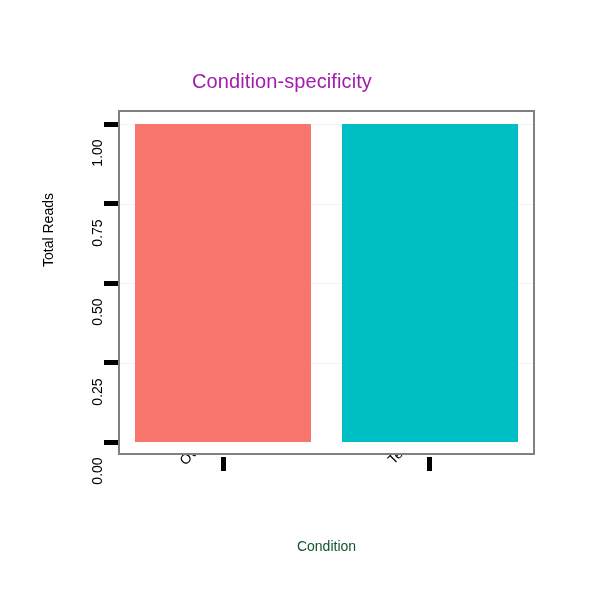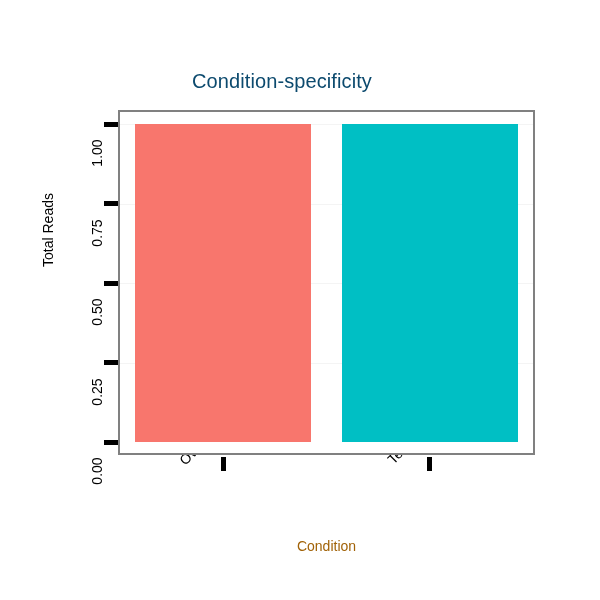--- a/index.html
+++ b/index.html
@@ -21,21 +21,21 @@
   }
 
   
   #chart-title {
     position: absolute;
     left: 0;
     top: 70px;
     width: 564px;
     text-align: center;
     font-size: 20px;
-    color: #0c4a6e;
+    color: #a21caf;
     letter-spacing: 0.1px;
     white-space: nowrap;
   }
 
   
   #plot-panel {
     position: absolute;
     left: 118px;
     top: 110px;
     width: 417px;
@@ -110,21 +110,21 @@
     top: 480px;
     width: 140px;
   }
   #x-axis-title {
     position: absolute;
     left: 118px;
     top: 538px;
     width: 417px;
     text-align: center;
     font-size: 14px;
-    color: #a16207;
+    color: #14532d;
     white-space: nowrap;
   }
 </style>
 </head>
 <body>
 
 <div id="plot-root">
 
   <div id="chart-title">Condition-specificity</div>
 

